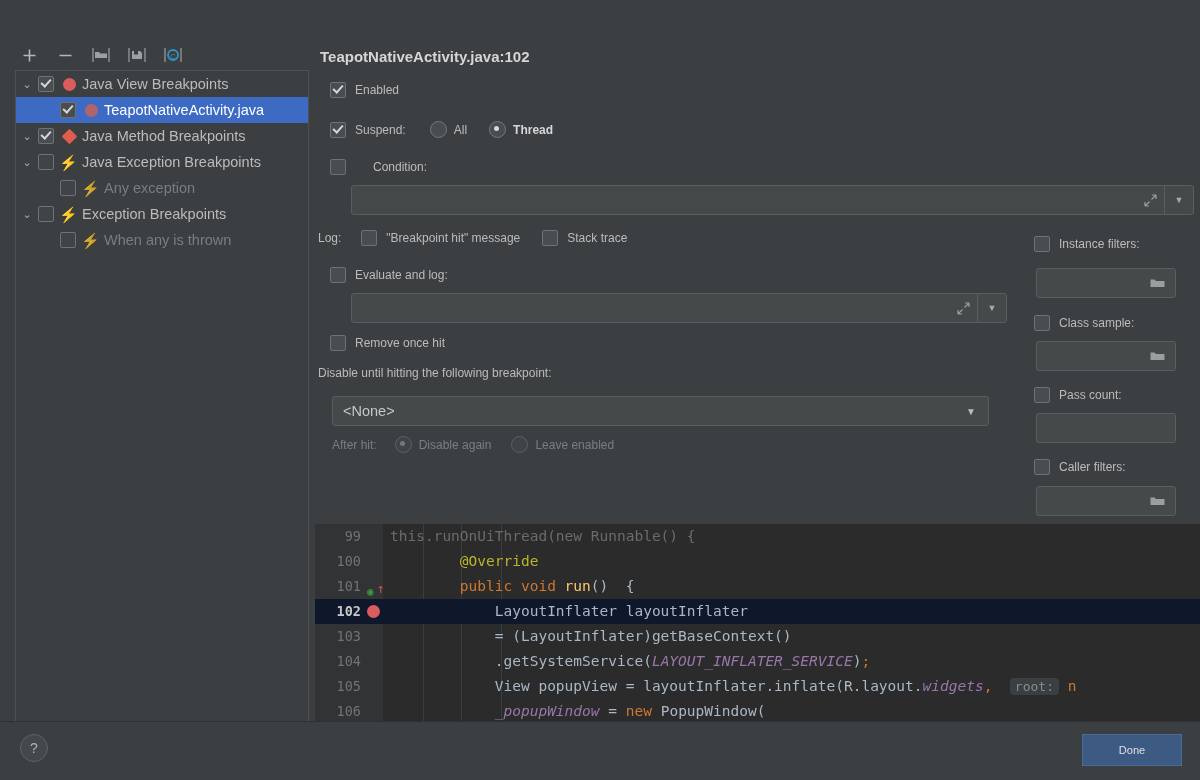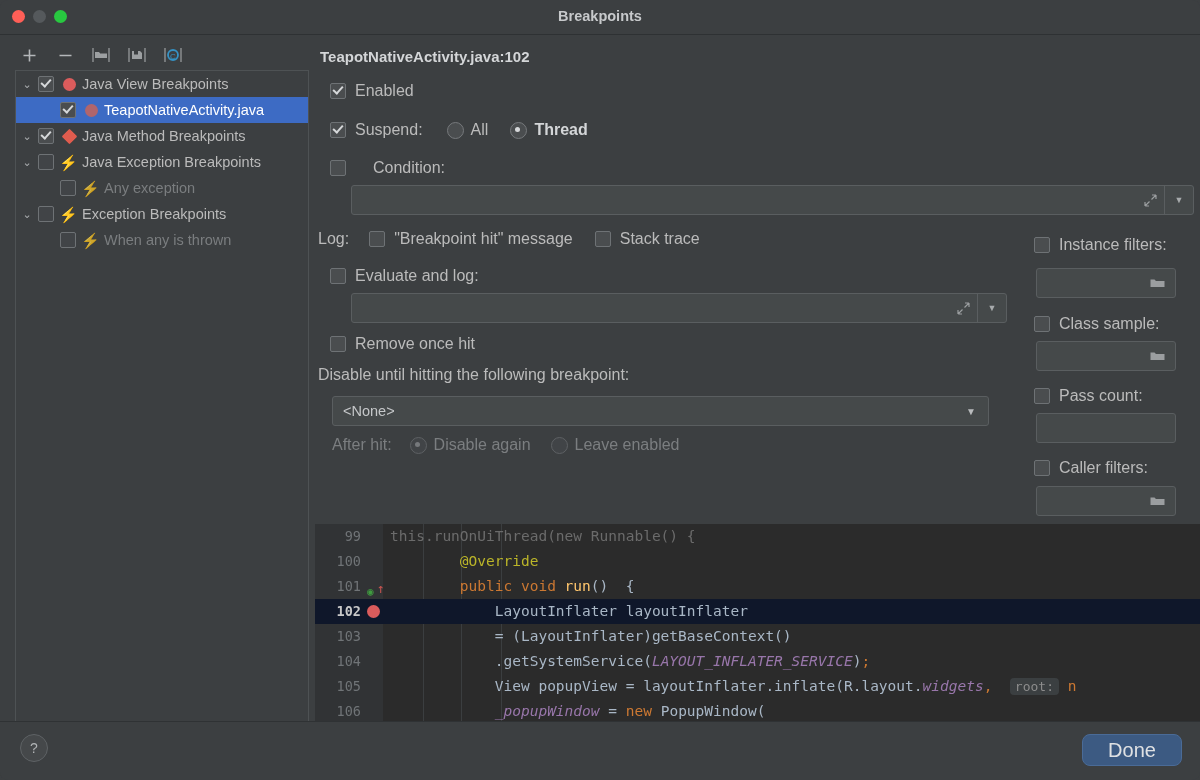--- a/index.html
+++ b/index.html
@@ -248,21 +248,21 @@
     right: 10px;
     height: 490px;
   }
   .bp-title {
     position: absolute;
     left: 2px; top: 8px;
     color: #d4d6d8;
     font-size: 15px;
     font-weight: bold;
   }
-  .lbl { color: #bbbbbb; font-size: 16px; }
+  .lbl { color: #bbbbbb; font-size: 12px; }
   .lbl.dim { color: #7b7e80; }
   .row {
     position: absolute;
     display: flex;
     align-items: center;
   }
   .chk {
     width: 14px; height: 14px;
     border: 1px solid #6e7275;
     border-radius: 2px;
@@ -366,25 +366,25 @@
     border: 1px solid #5e6265;
     background: #45484a;
     color: #b0b3b5;
     font-size: 14px;
     display: flex; align-items: center; justify-content: center;
   }
   .done-btn {
     position: absolute;
     right: 18px; top: 12px;
     width: 98px; height: 30px;
-    border-radius: 8px;
+    border-radius: 0;
     background: #3c5a82;
     border: 1px solid #4a6b97;
     color: #dfe1e3;
-    font-size: 20px;
+    font-size: 11px;
     display: flex; align-items: center; justify-content: center;
   }
 </style>
 </head>
 <body>
 
 <div class="ide-backdrop">
   <div class="editor">
     <div class="editor-gutter"></div>
     <div class="vline" style="left:108px"></div>
@@ -433,28 +433,20 @@
   </div>
 </div>
 
 <div class="window" style="background:transparent; pointer-events:none;">
   <div style="position:absolute;left:0;top:0;width:1200px;height:524px;background:#3c3f41;pointer-events:auto;"></div>
   <div style="position:absolute;left:0;top:524px;width:315px;height:256px;background:#3c3f41;pointer-events:auto;"></div>
   <div style="position:absolute;left:0;top:722px;width:1200px;height:58px;background:#3c3f41;pointer-events:auto;"></div>
 
   <div style="position:absolute;left:0;top:0;width:1200px;height:780px;pointer-events:auto;">
 
-  <div class="titlebar">
-    <div class="traffic">
-      <div class="tl close"></div>
-      <div class="tl min"></div>
-      <div class="tl zoom"></div>
-    </div>
-    <div class="wtitle">Breakpoints</div>
-  </div>
 
   <div class="tree-toolbar">
     <div class="tb-icon">
       <svg width="15" height="15" viewBox="0 0 15 15">
             <path d="M7.5 1.5v12M1.5 7.5h12" stroke="#b4b7ba" stroke-width="1.6" fill="none"></path>
           </svg>
     </div>
     <div class="tb-icon">
       <svg width="15" height="15" viewBox="0 0 15 15">
             <path d="M1.5 7.5h12" stroke="#b4b7ba" stroke-width="1.6" fill="none"></path>

